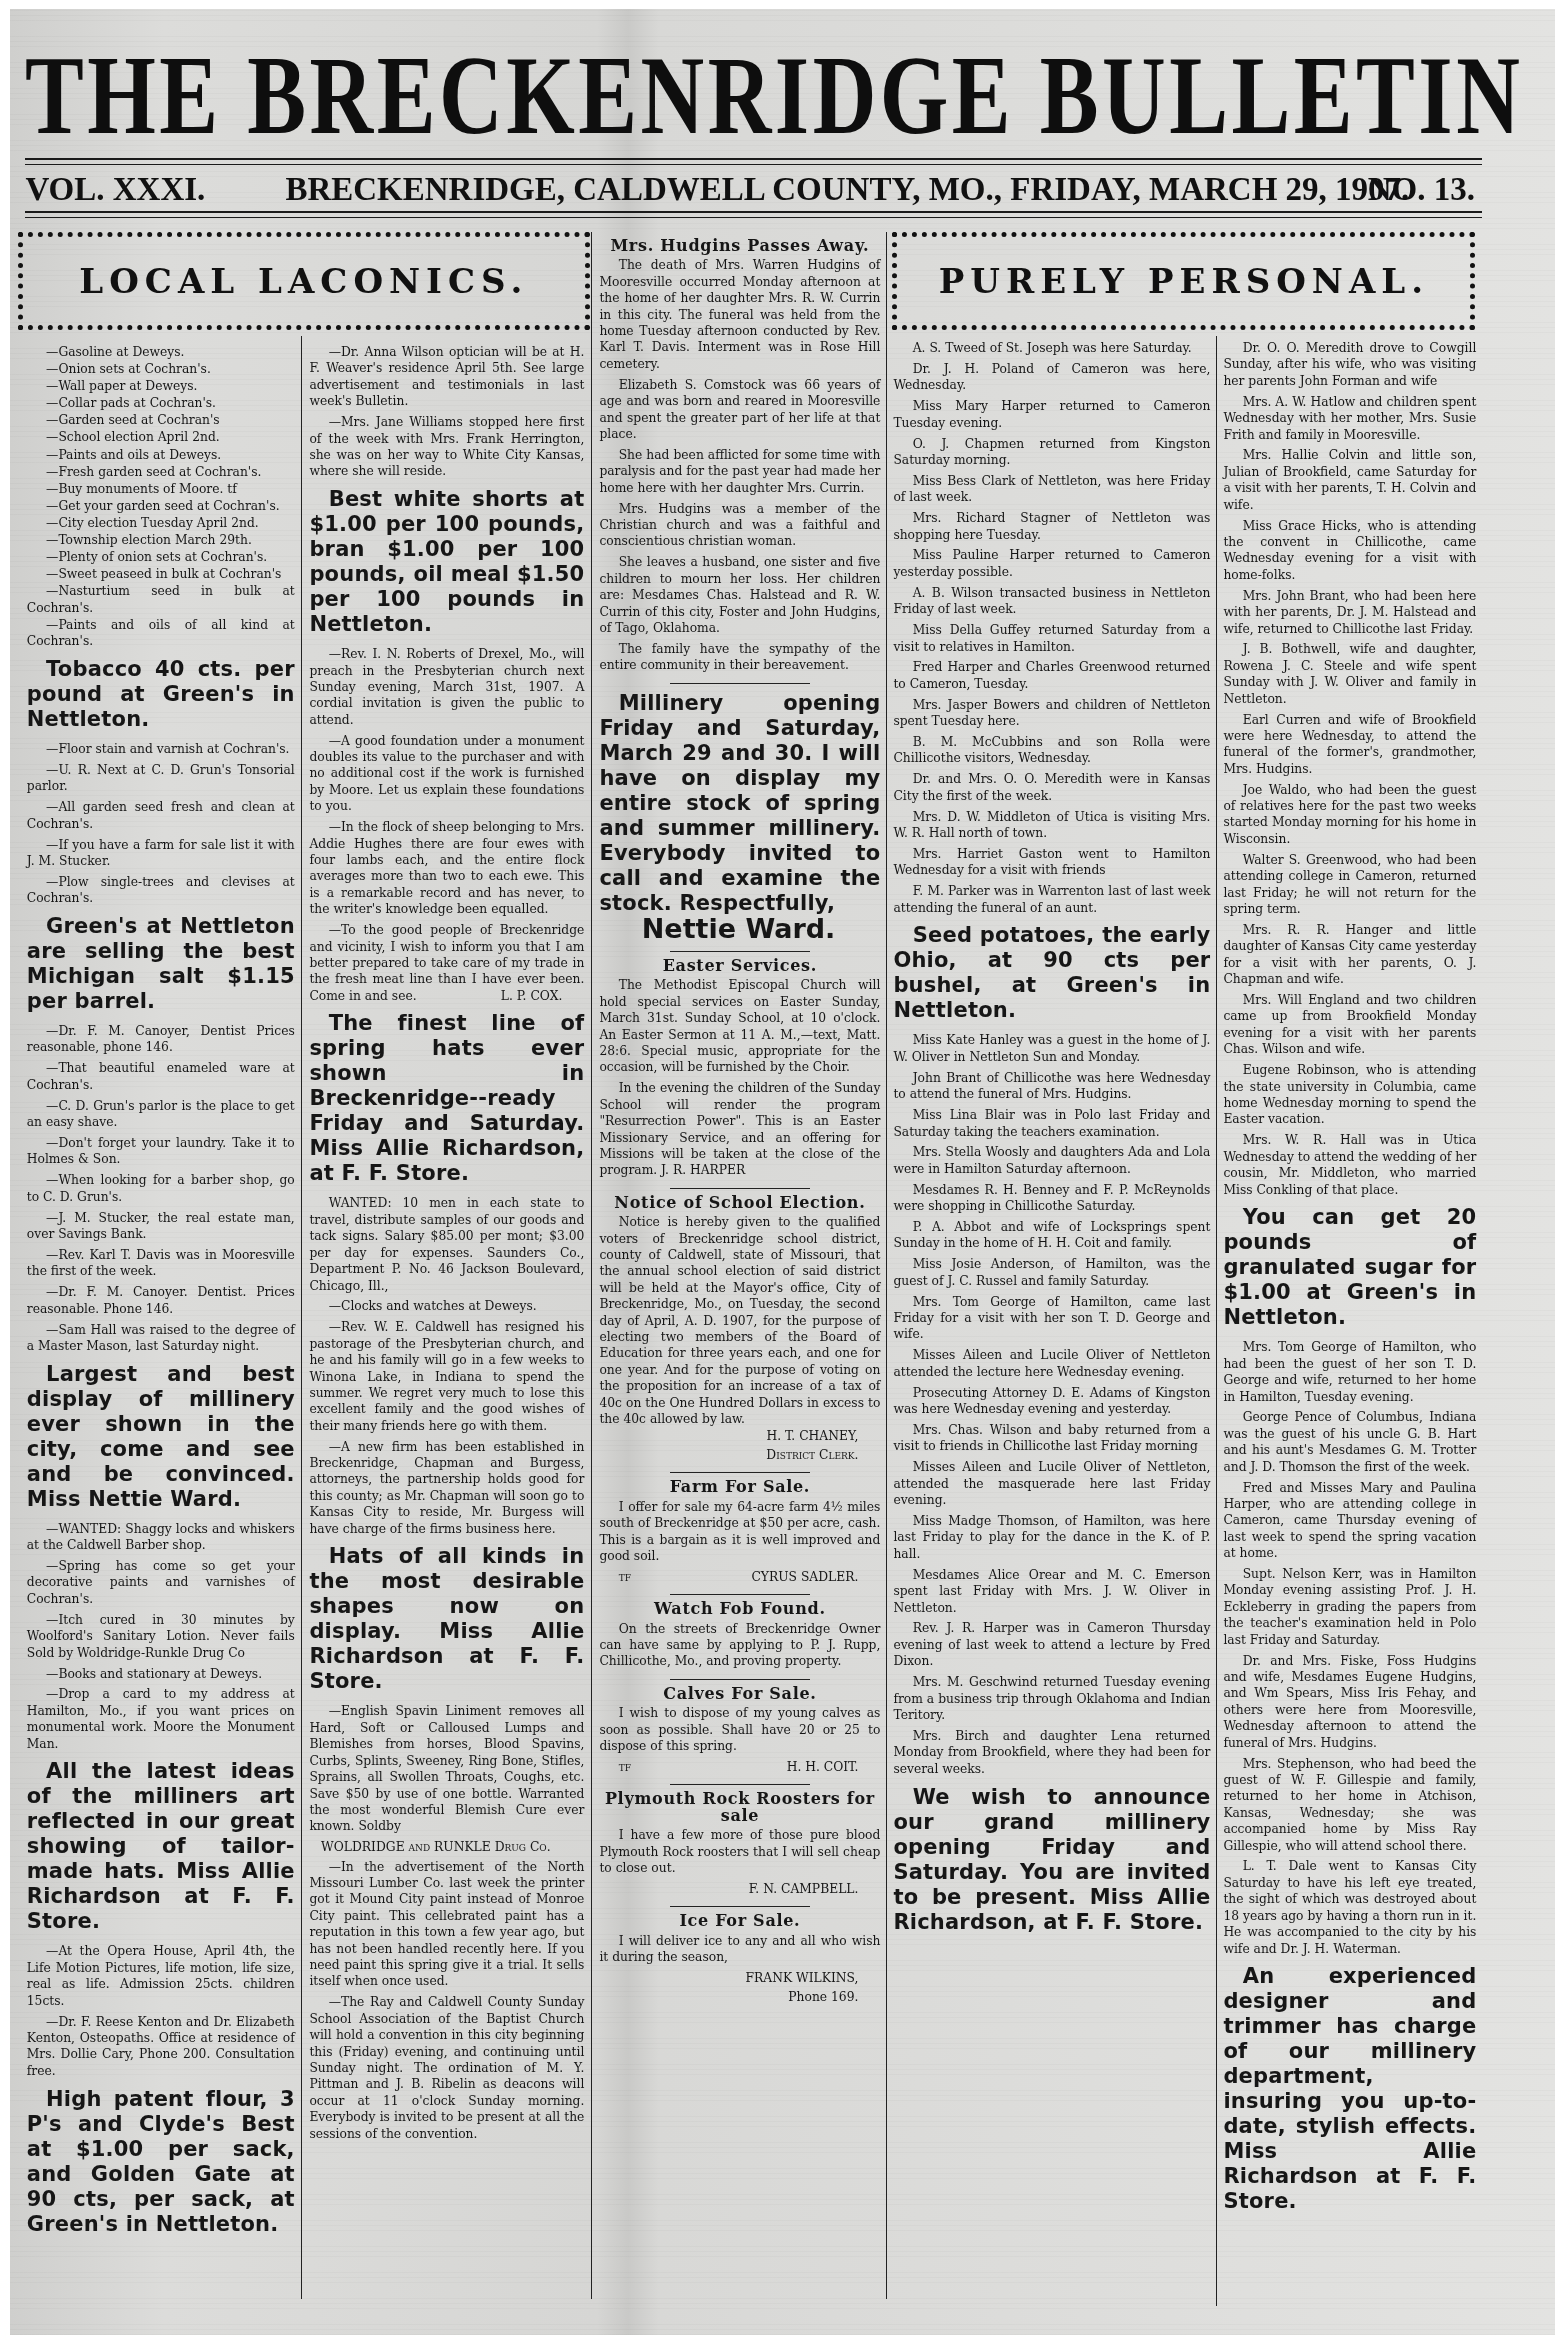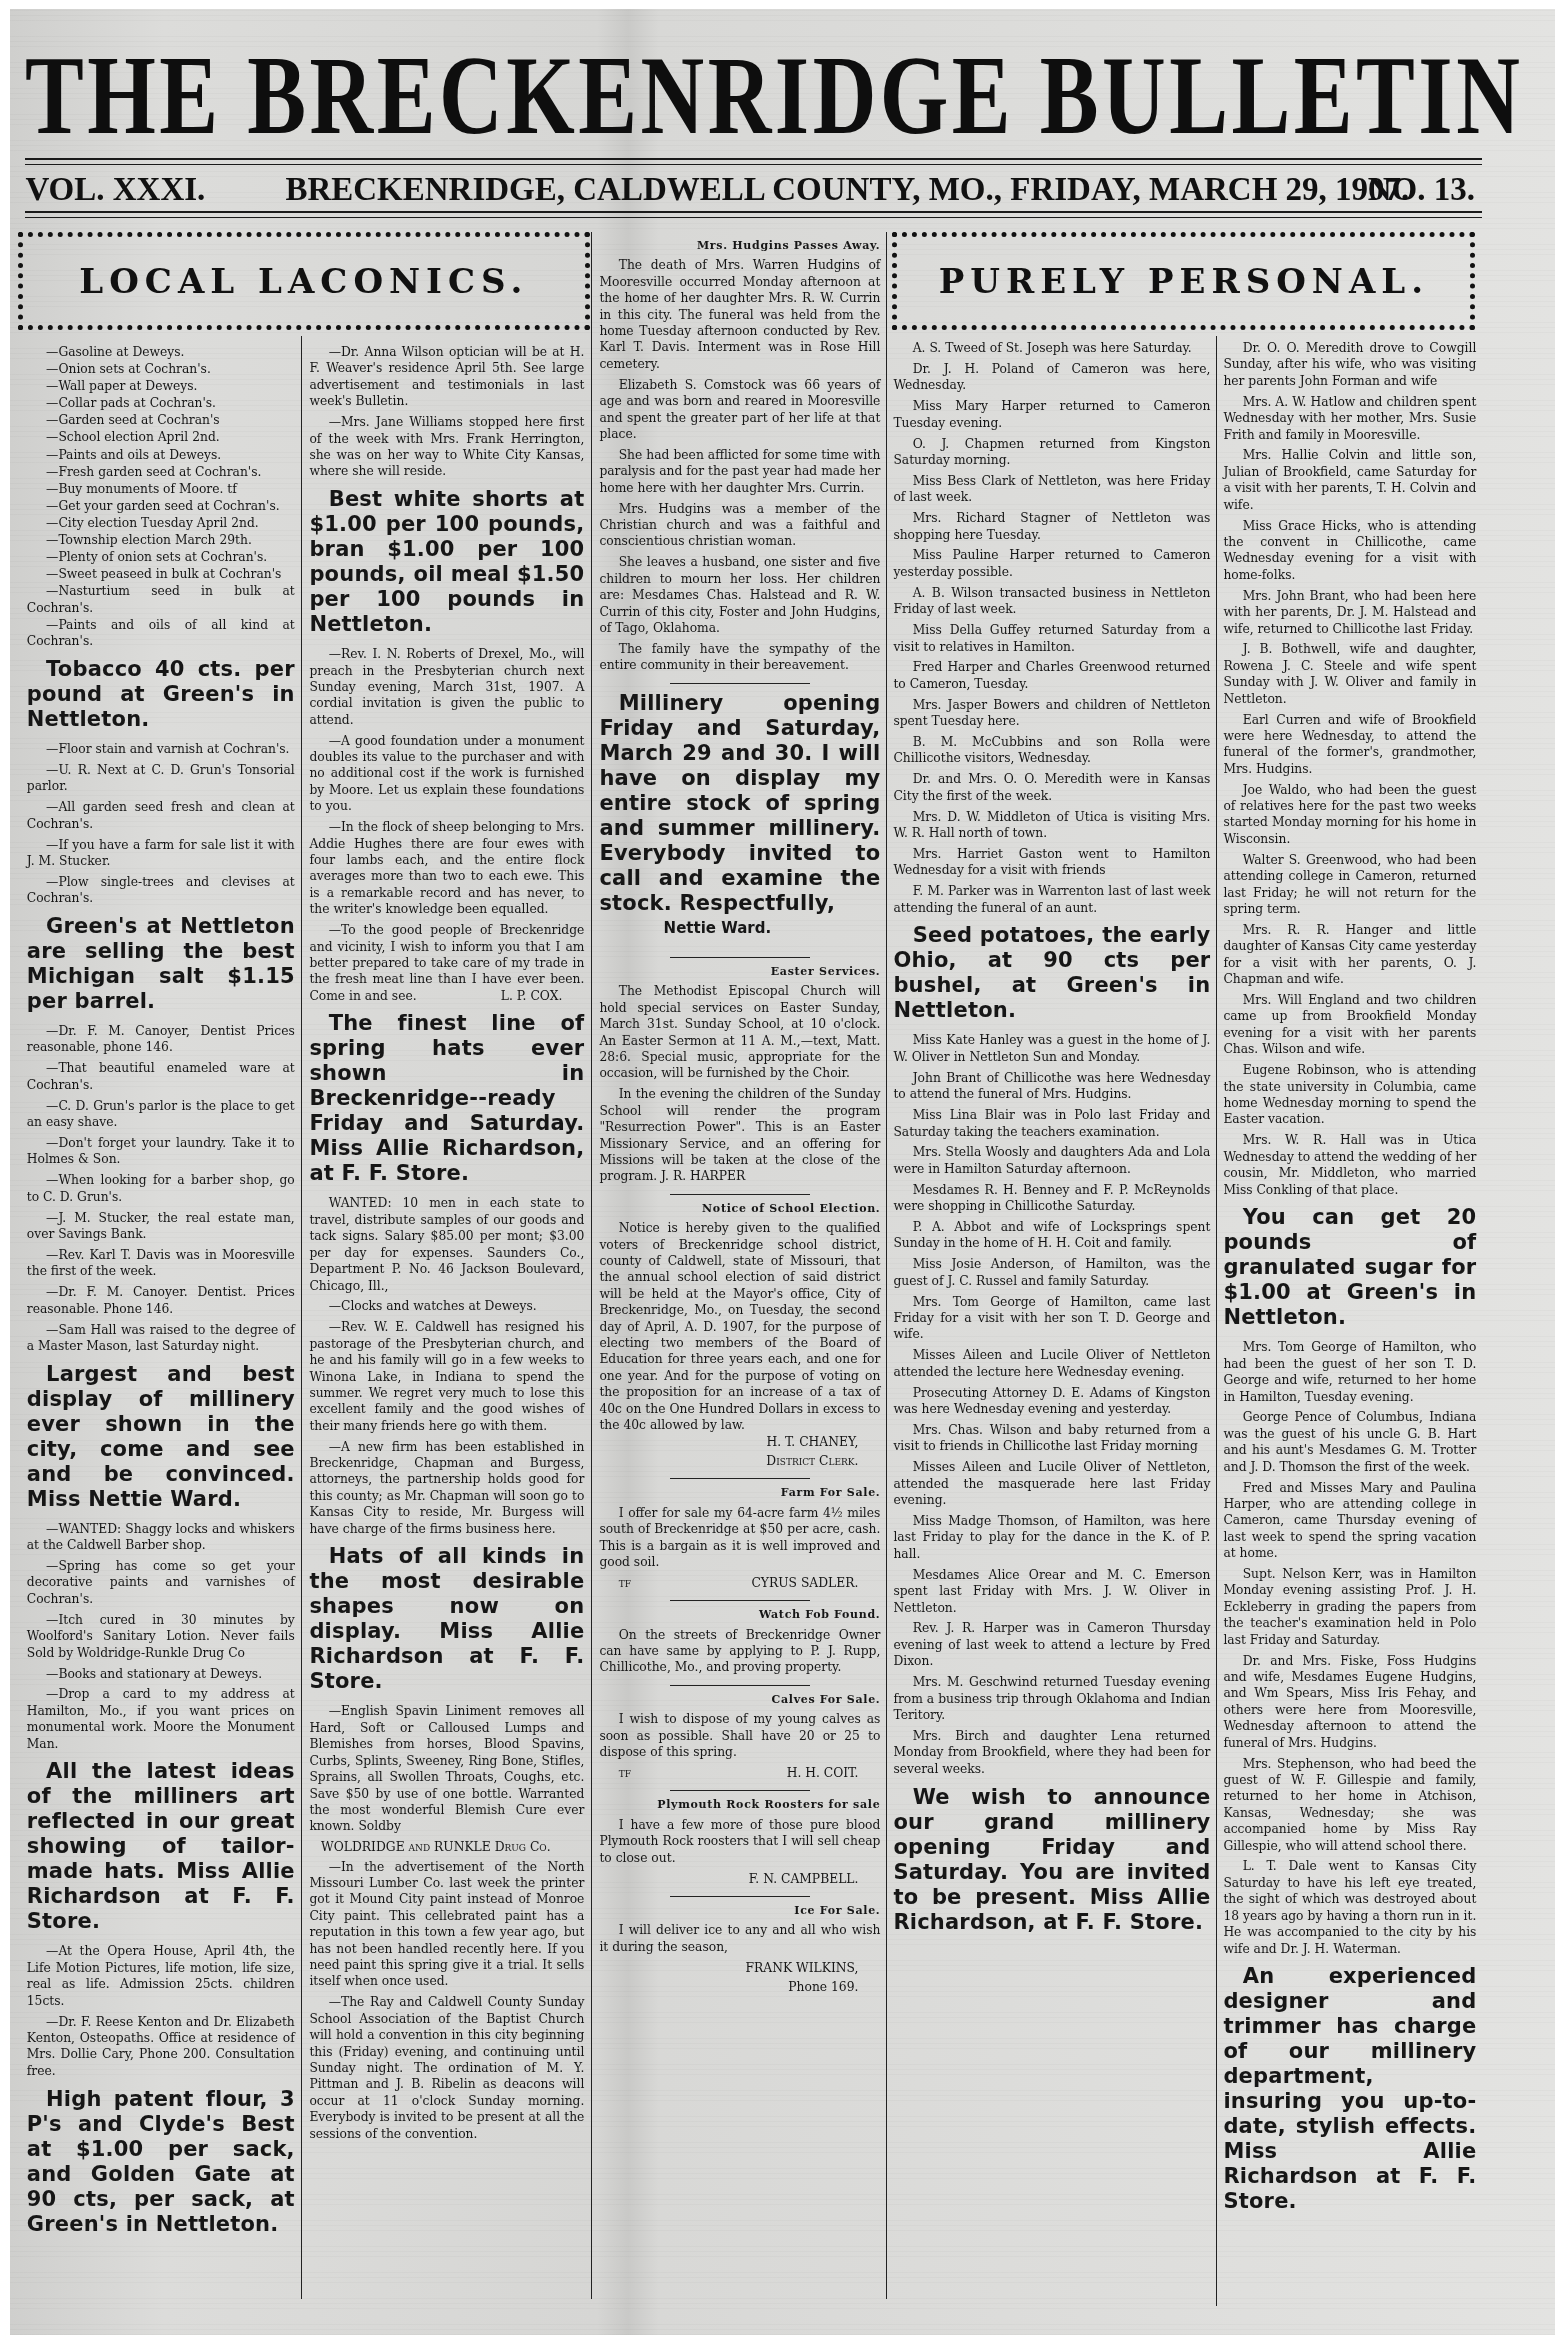--- a/index.html
+++ b/index.html
@@ -18,22 +18,22 @@
     font-family:"Liberation Serif","DejaVu Serif", serif; font-weight:bold; font-size:33px; line-height:30px; color:#111; }
   .dateline span { position:absolute; top:0; white-space:nowrap; }
   .col { position:absolute; top:223px; font-family:"DejaVu Serif", serif; font-size:12.3px; line-height:16.4px; color:#161616; text-align:justify; }
   .vline { position:absolute; top:223px; width:0; border-left:1.5px solid #222; height:2074px; }
   .boxhead { position:absolute; top:223px; height:98px; 
     border:5.2px dotted #111; box-sizing:border-box; display:flex; align-items:center; justify-content:center;
     font-family:"DejaVu Serif", serif; font-weight:bold; font-size:34px; letter-spacing:6px; color:#111; }
   .item { margin:0 0 4.5px 0; text-indent:19.3px; }
   .item.tight { margin-bottom:0.7px; }
   .ad { font-family:"DejaVu Sans", sans-serif; font-weight:bold; font-size:21px; line-height:25px; margin:7.4px 0 9px 0; text-indent:19.3px; text-align:justify; letter-spacing:0.2px;}
-  .ad-sig { font-family:"DejaVu Sans", sans-serif; font-weight:bold; font-size:15px; line-height:25px; text-align:center; padding-right:45px; margin:0 0 16px 0;}
-  .headline { font-weight:bold; text-align:right; font-size:11px; letter-spacing:0.7px; margin:6px 0 3px 0; }
+  .ad-sig { font-family:"DejaVu Sans", sans-serif; font-weight:bold; font-size:27px; line-height:25px; text-align:right; padding-right:45px; margin:0 0 10px 0;}
+  .headline { font-weight:bold; text-align:center; font-size:16px; letter-spacing:0.7px; margin:6px 0 3px 0; }
   .sep { width:50%; margin:9px auto 6px auto; border-top:1.5px solid #222; }
   .sig { text-align:right; font-variant:small-caps; padding-right:22px; margin:0 0 3px 0; }
   .sigl { display:flex; justify-content:space-between; padding-left:19.3px; padding-right:22px; font-variant:small-caps; margin:0 0 3px 0;}
   .col p { margin-top:0; }
 </style>
 </head>
 <body>
 
 <div class="paper">
 

